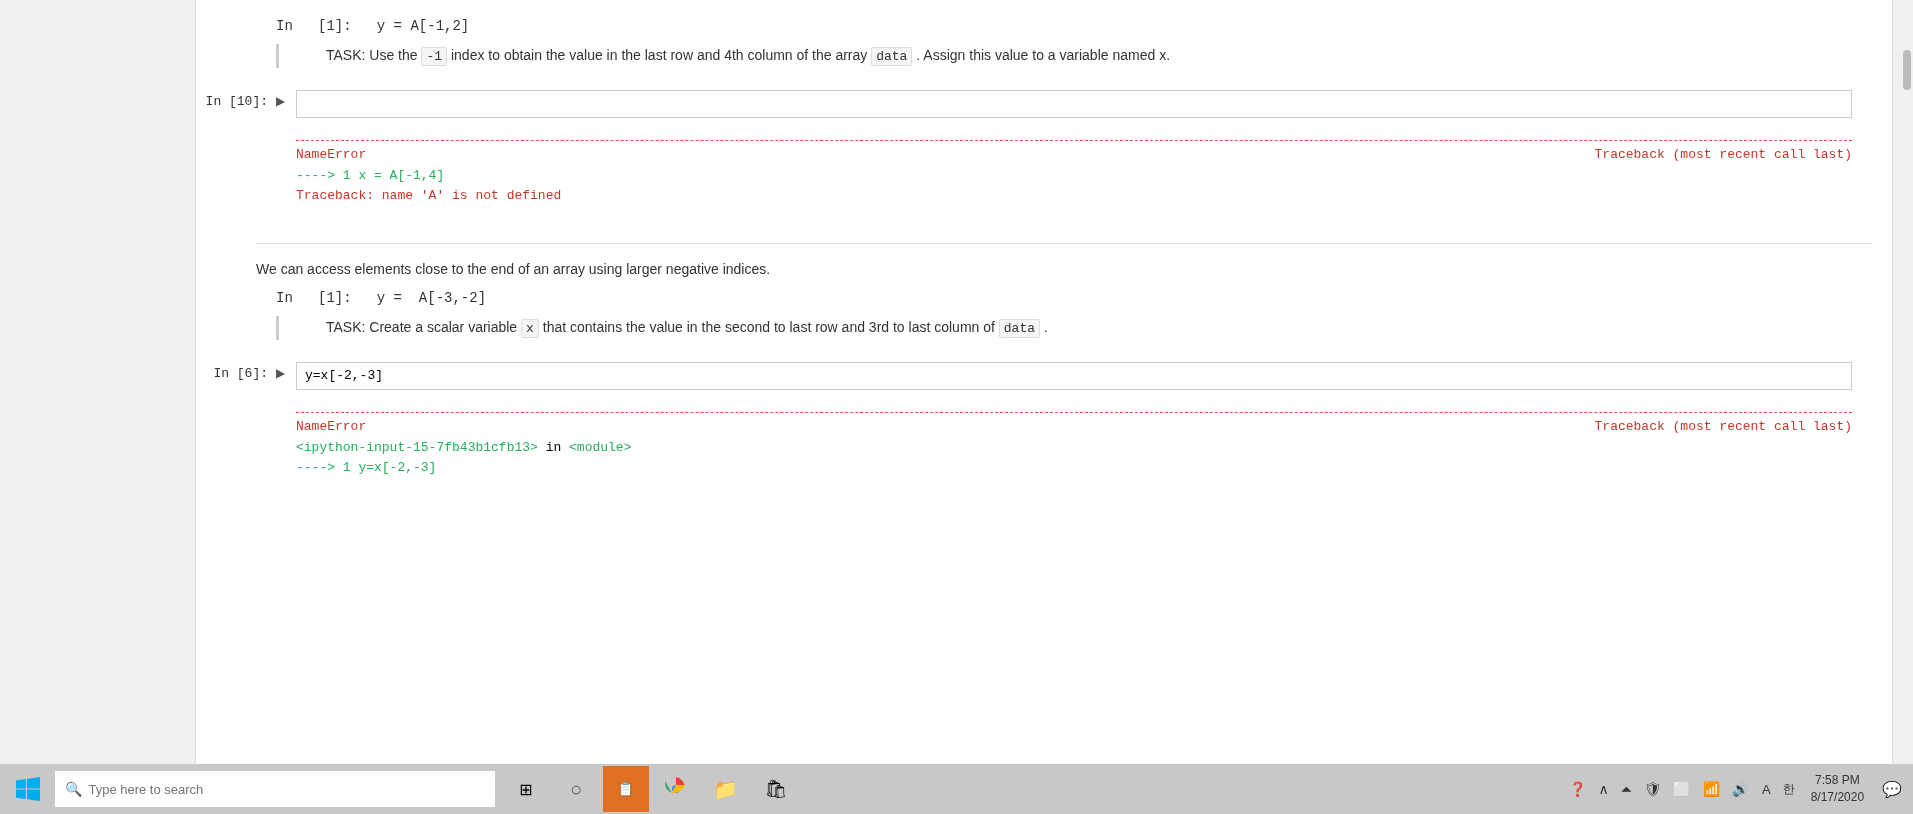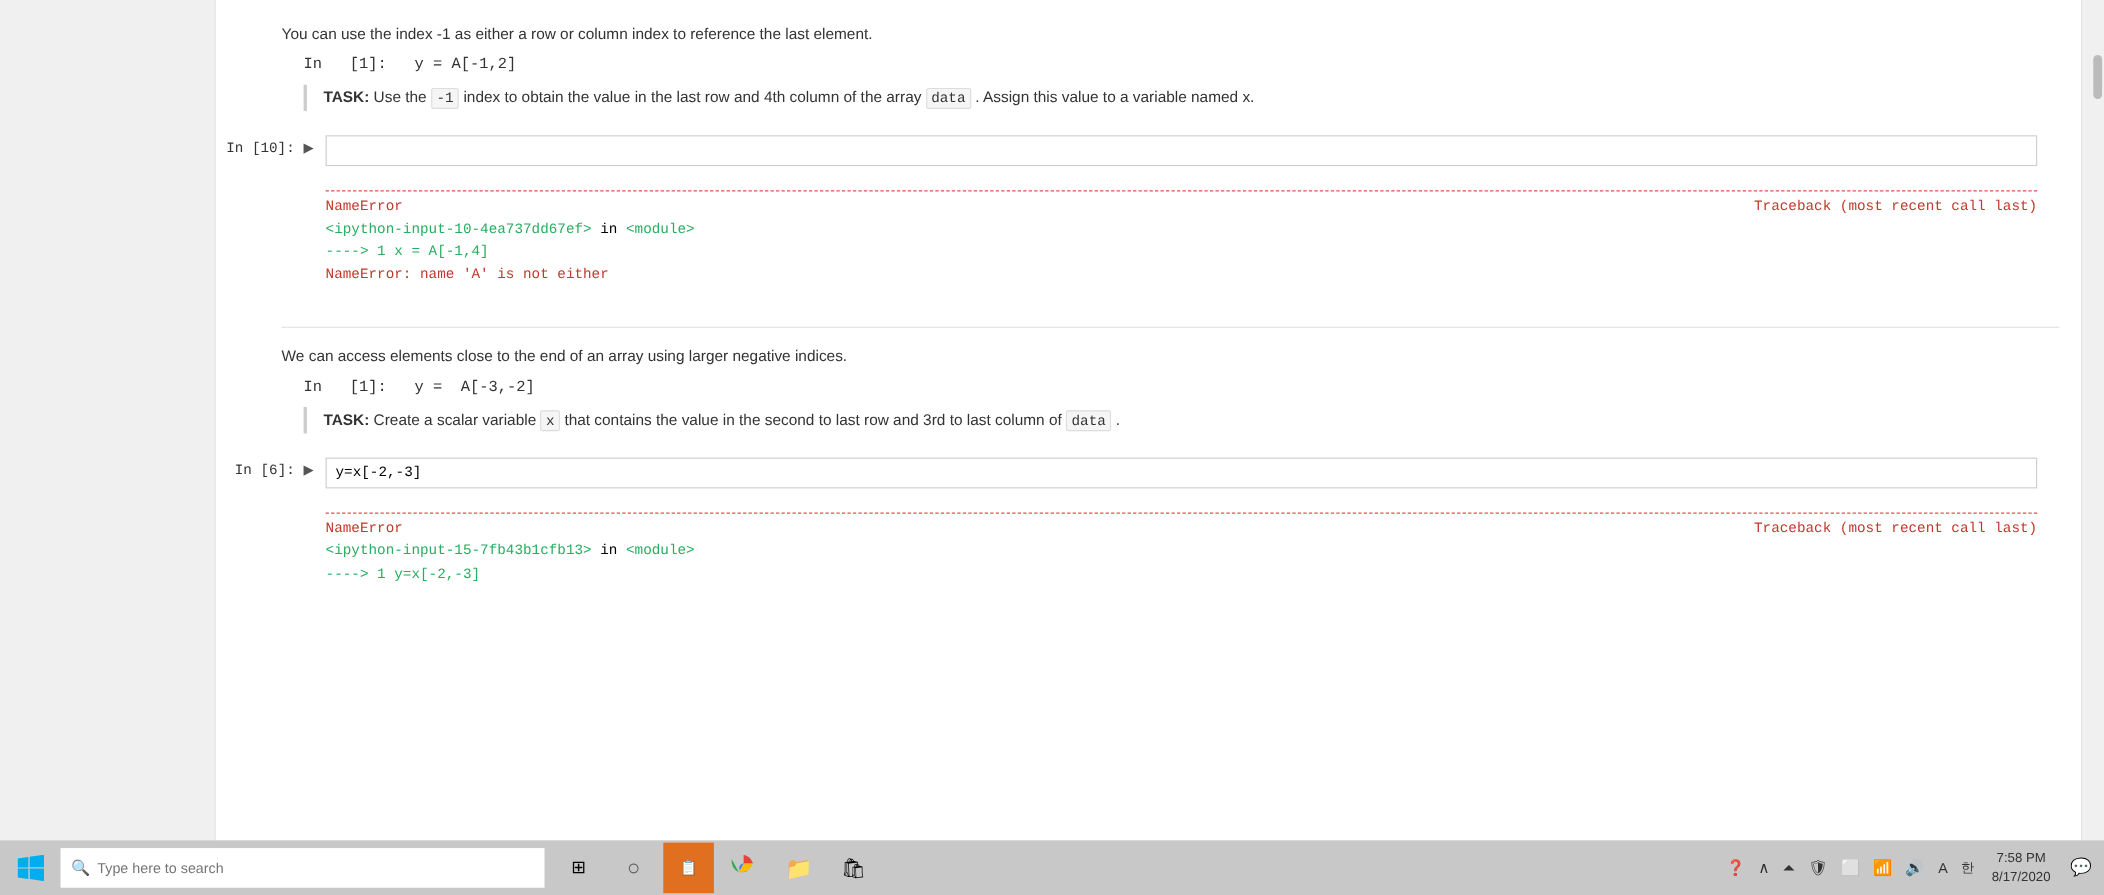--- a/index.html
+++ b/index.html
@@ -69,21 +69,22 @@
     .task-block {
       margin: 10px 0 10px 80px;
       border-left: 3px solid #ccc;
       padding-left: 15px;
       font-size: 14px;
       color: #333;
       line-height: 1.6;
     }
 
     .task-block .task-label {
-      font-weight: bold;
+      font-weight: normal;
+      margin-left: 32px;
     }
 
     code.inline {
       font-family: 'Courier New', monospace;
       background: #f5f5f5;
       padding: 1px 4px;
       border: 1px solid #ddd;
       font-size: 13px;
       border-radius: 2px;
     }
@@ -273,23 +274,20 @@
     }
   </style>
 </head>
 <body>
 
 <div class="main-content">
   <div class="left-sidebar"></div>
 
   <div class="notebook-area">
 
-    <div class="text-block">
-      <span>You can use the index  -1  as either a row or column index to reference the last element.</span>
-    </div>
 
     <div class="code-example">
       <span>In &nbsp; [1]: &nbsp; y = A[-1,2]</span>
     </div>
 
     <div class="task-block">
       <span class="task-label">TASK:</span>
       <span> Use the <code class="inline">-1</code> index to obtain the value in the last row and 4th column of the array <code class="inline">data</code> . Assign this value to a variable named x.</span>
     </div>
 
@@ -298,27 +296,22 @@
       <div class="cell-run-btn">▶</div>
       <input class="cell-input" type="text" value="" style="">
     </div>
     <div class="cell-output">
       <div class="error-block">
         <hr class="error-separator">
         <div class="error-title">
           <span>NameError</span>
           <span>Traceback (most recent call last)</span>
         </div>
-        <div>
-          <span class="error-file">&lt;ipython-input-10-4ea737dd67ef&gt;</span>
-          <span> in </span>
-          <span class="error-file">&lt;module&gt;</span>
-        </div>
         <div class="error-arrow">----&gt; 1 x = A[-1,4]</div>
-        <div class="error-message">NameError: name 'A' is not either</div>
+        <div class="error-message">Traceback: name 'A' is not defined</div>
         <br>
       </div>
     </div>
 
     <hr class="divider-line">
 
     <div class="text-block">
       <span>We can access elements close to the end of an array using larger negative indices.</span>
     </div>
 

